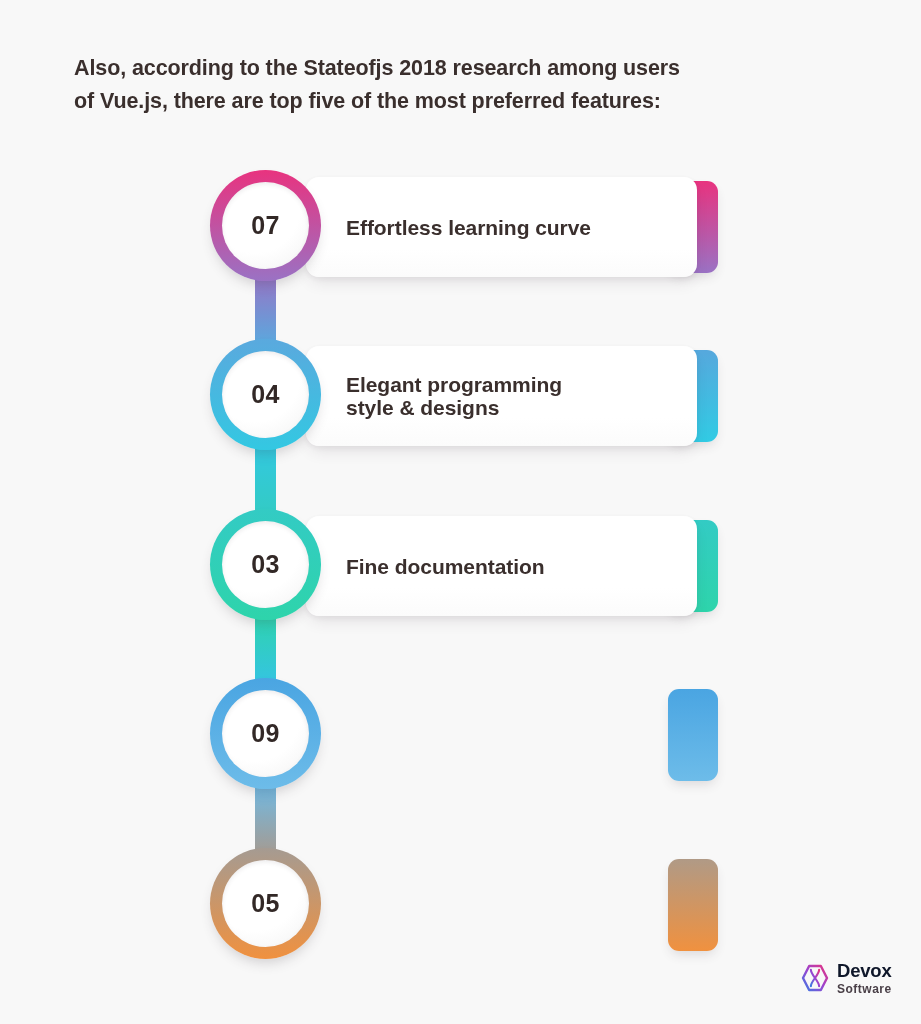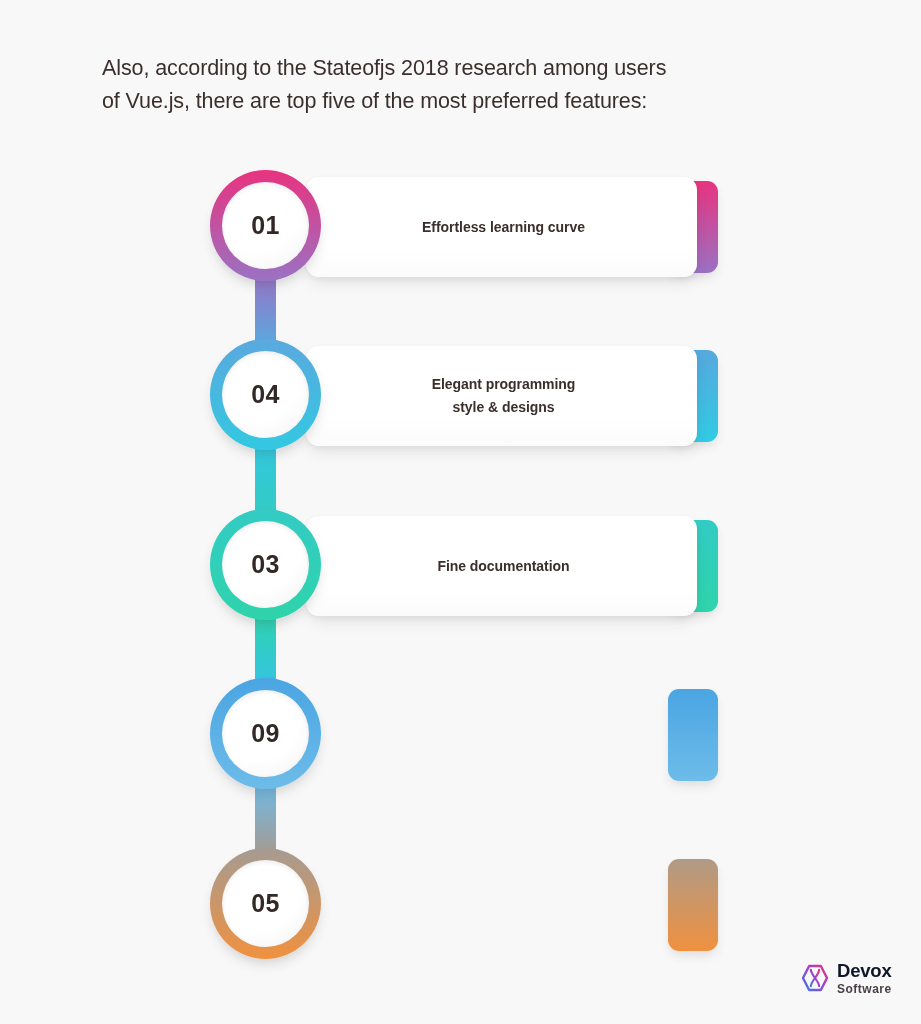--- a/index.html
+++ b/index.html
@@ -23,25 +23,24 @@
     height: 1024px;
   }
 
   
   .heading {
     position: absolute;
     left: 74px;
     top: 52px;
     width: 690px;
     font-size: 21.5px;
-    font-weight: normal;
+    font-weight: bold;
     line-height: 33px;
     color: #3a2f2d;
     letter-spacing: -0.1px;
-    margin-left: 28px;
   }
   .heading .hline { display: block; white-space: pre; }
 
   
   .timeline {
     position: absolute;
     left: 0;
     top: 0;
     width: 921px;
     height: 1024px;
@@ -75,22 +74,22 @@
                 0 2px 5px rgba(60,50,60,0.06);
     z-index: 3;
   }
 
   .card-label {
     position: absolute;
     left: 40px;
     right: 36px;
     top: 50%;
     transform: translateY(-50%);
-    text-align: center;
-    font-size: 14px;
+    text-align: left;
+    font-size: 21px;
     font-weight: bold;
     line-height: 23px;
     color: #3a2f2d;
     letter-spacing: -0.05px;
     white-space: pre-line;
   }
 
   
   .tab {
     position: absolute;
@@ -189,21 +188,21 @@
       <div class="connector" style="top: 441px; height: 74px; background: linear-gradient(rgb(51, 200, 226) 0%, rgb(51, 203, 196) 100%);"></div>
       <div class="connector" style="top: 611px; height: 73px; background: linear-gradient(rgb(46, 212, 171) 0%, rgb(53, 196, 226) 100%);"></div>
       <div class="connector" style="top: 780px; height: 74px; background: linear-gradient(rgb(109, 188, 233) 0%, rgb(165, 155, 146) 100%);"></div>
       <div class="row" style="top: 167px;">
         <div class="tab" style="background: linear-gradient(rgb(232, 51, 127) 0%, rgb(154, 114, 196) 100%);"></div>
         <div class="card">
           <div class="card-label">Effortless learning curve</div>
         </div>
         <div class="circle-wrap">
           <div class="ring" style="background: linear-gradient(rgb(232, 51, 127) 0%, rgb(154, 114, 196) 100%);"></div>
-          <div class="num">01</div>
+          <div class="num">07</div>
         </div>
       </div>
       <div class="row" style="top: 336px;">
         <div class="tab" style="background: linear-gradient(rgb(86, 168, 221) 0%, rgb(49, 203, 228) 100%);"></div>
         <div class="card">
           <div class="card-label">Elegant programming
 style &amp; designs</div>
         </div>
         <div class="circle-wrap">
           <div class="ring" style="background: linear-gradient(rgb(90, 169, 222) 0%, rgb(51, 200, 226) 100%);"></div>

